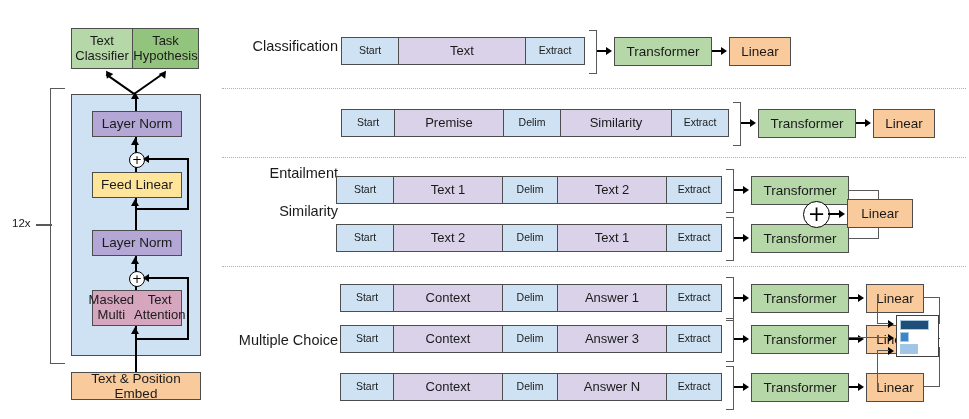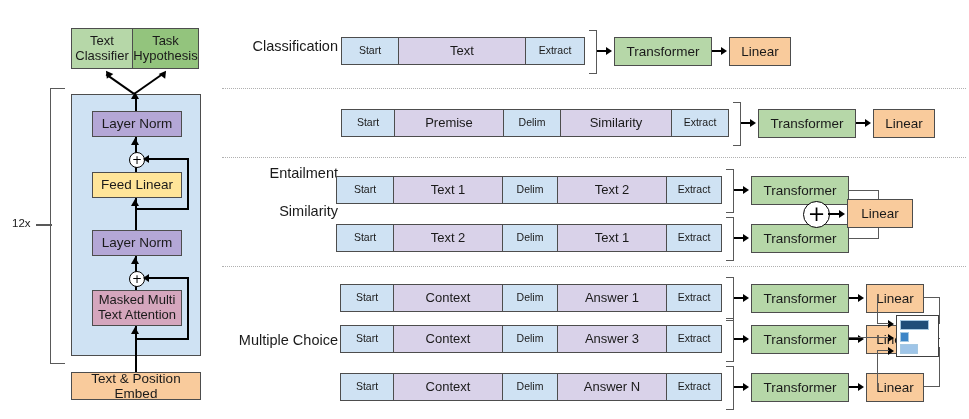--- a/index.html
+++ b/index.html
@@ -143,21 +143,21 @@
 <div class="arrow-up" style="left:131px;top:257px;"></div>
 
 <div class="plus sm" style="left:129px;top:271px;">
   <span>+</span>
 </div>
 <div class="hline" style="left:147px;top:277px;width:42px;"></div>
 <div class="arrow-left" style="left:143px;top:274px;"></div>
 <div class="vline" style="left:187px;top:277px;height:63px;"></div>
 <div class="hline" style="left:135px;top:338px;width:53px;"></div>
 
-<div class="blk pink bx" style="left:92px;top:290px;width:90px;height:36px;flex-direction:column;">
+<div class="blk pink bx" style="left:92px;top:290px;width:90px;height:36px;flex-direction:row;">
   <span class="tk-big">Masked Multi</span>
   <span class="tk-big">Text Attention</span>
 </div>
 <div class="arrow-up" style="left:131px;top:327px;"></div>
 
 <div class="vline" style="left:135px;top:356px;height:16px;"></div>
 
 <div class="blk orange bx" style="left:71px;top:372px;width:130px;height:28px;">
   <span>Text &amp; Position Embed</span>
 </div>

